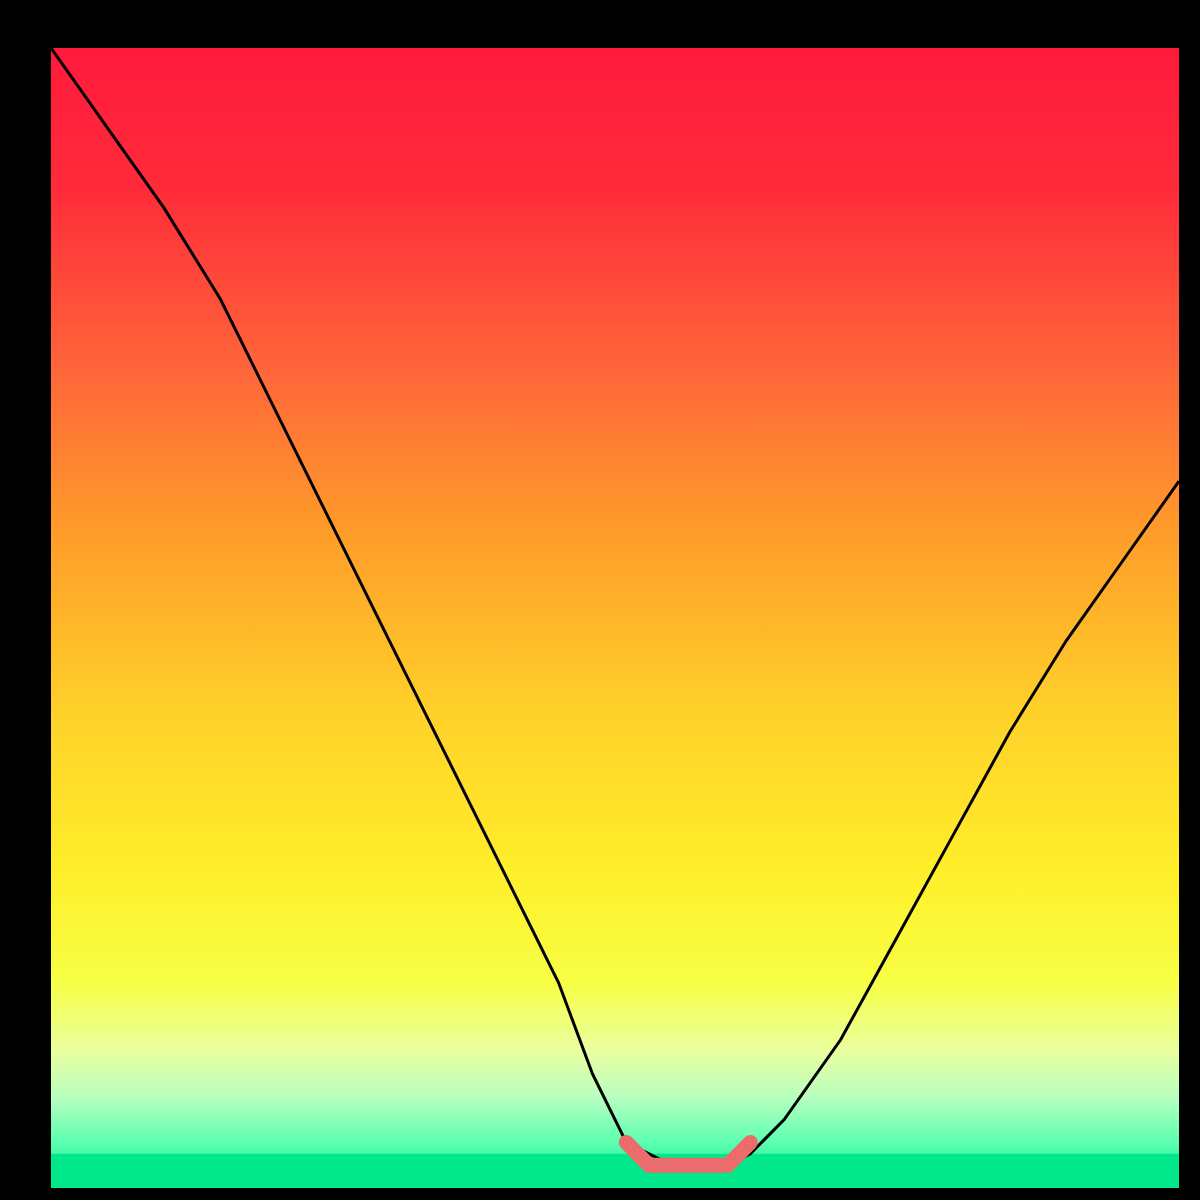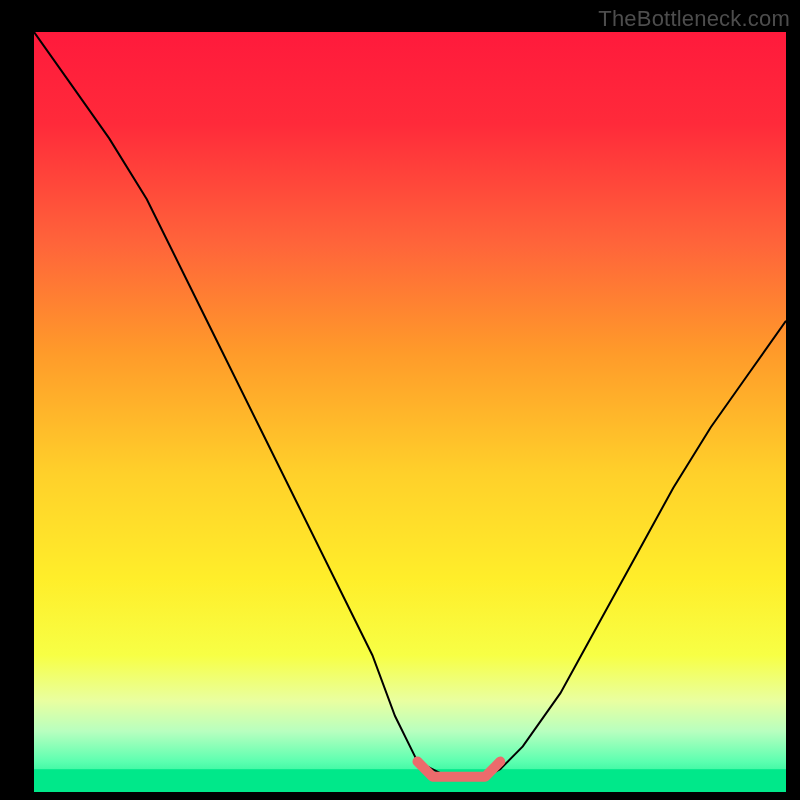--- a/index.html
+++ b/index.html
@@ -32,21 +32,20 @@
     position: absolute;
     left: 0;
     top: 0;
   }
 </style>
 </head>
 <body>
 
 <div class="stage">
 
-  <div class="watermark">TheBottleneck.com</div>
 
   <svg id="chart-svg" width="800" height="800" viewBox="0 0 800 800">
     <defs>
       <linearGradient id="bg-grad" x1="0" y1="0" x2="0" y2="1">
           <stop offset="0%" stop-color="#ff1a3c"></stop>
           <stop offset="12%" stop-color="#ff2a3a"></stop>
           <stop offset="28.000000000000004%" stop-color="#ff653a"></stop>
           <stop offset="42%" stop-color="#ff9a2a"></stop>
           <stop offset="57.99999999999999%" stop-color="#ffd02a"></stop>
           <stop offset="72%" stop-color="#ffee2a"></stop>

